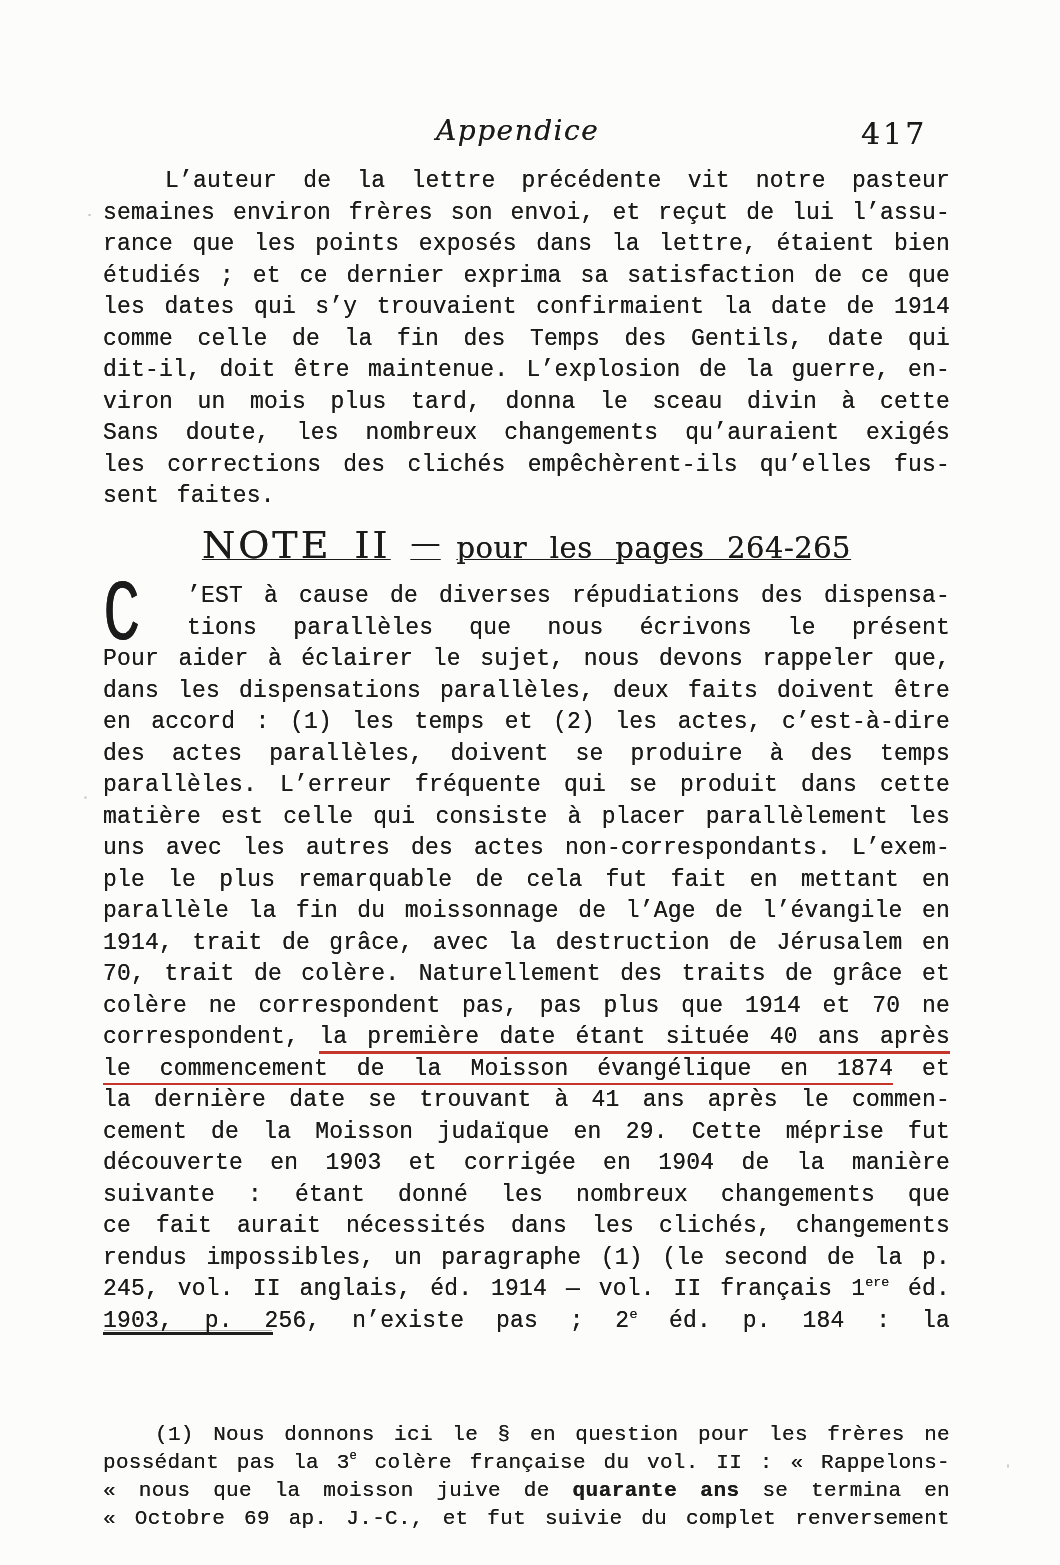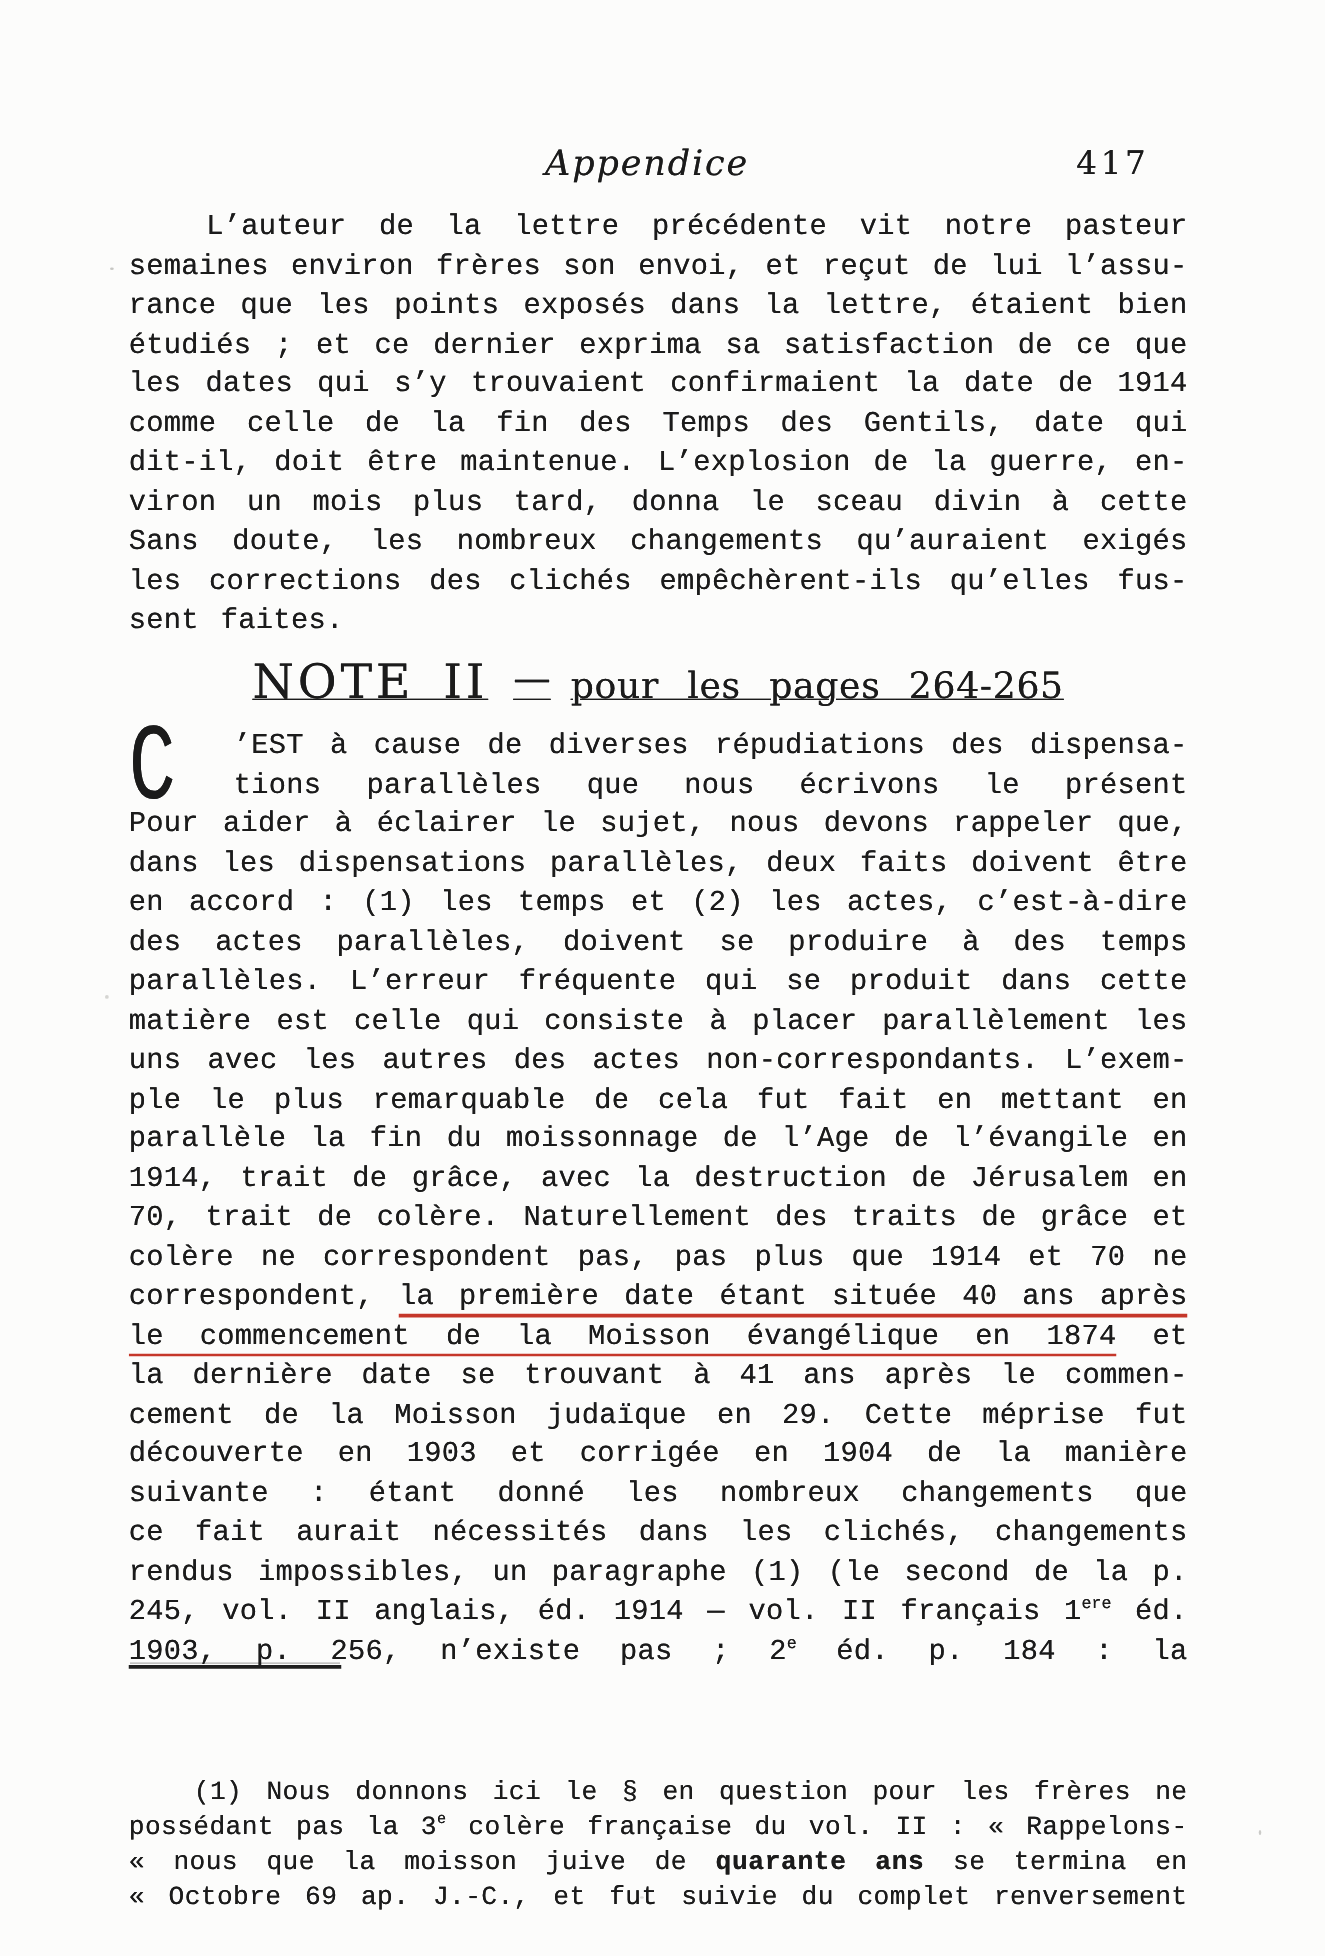--- a/index.html
+++ b/index.html
@@ -33,21 +33,21 @@
 
   
   .running-header{position:absolute;top:114px;left:0;width:1060px;height:40px;}
   .header-title{
     position:absolute;left:436px;top:0;
     font-style:italic;font-size:28px;letter-spacing:1.5px;
     text-shadow:0 0 0.4px rgba(15,15,15,0.8);
   }
   .page-number{
     position:absolute;left:861px;top:2px;
-    font-size:26px;letter-spacing:3px;
+    font-size:30px;letter-spacing:3px;
     text-shadow:0 0 0.4px rgba(15,15,15,0.8);
   }
 
   
   .para1{top:166px;}
   .note-heading{
     position:absolute;top:520px;left:103px;width:847px;height:52px;
     text-align:center;line-height:50px;white-space:nowrap;
     text-shadow:0 0 0.5px rgba(15,15,15,0.85);
     text-decoration:underline;

